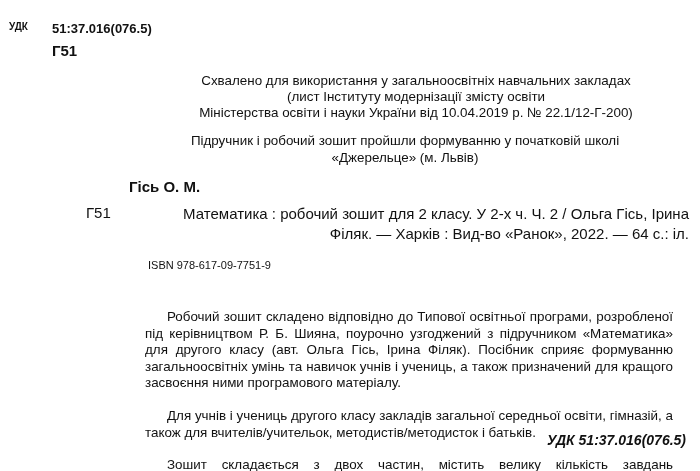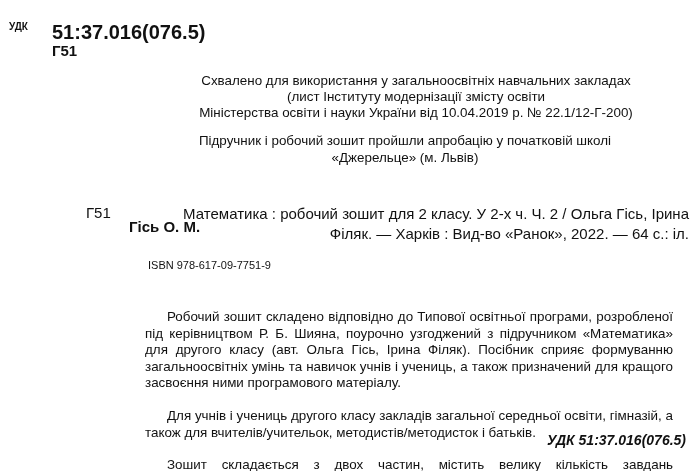--- a/index.html
+++ b/index.html
@@ -15,21 +15,21 @@
       font-family: "Liberation Sans", sans-serif;
       color: #111111;
     }
     .abs { position: absolute; white-space: nowrap; }
     .udk-top {
       left: 9px; top: 21px;
       font-size: 10px; font-weight: bold;
     }
     .udk-code {
       left: 52px; top: 21px;
-      font-size: 20px; font-weight: bold;
+      font-size: 13px; font-weight: bold;
     }
     .udk-g51 {
       left: 52px; top: 42px;
       font-size: 15px; font-weight: bold;
     }
     .approval {
       left: 140px; width: 552px; top: 73px;
       text-align: center;
       font-size: 13.4px; font-weight: normal;
       line-height: 16px;
@@ -37,21 +37,21 @@
     }
     .approbation {
       left: 150px; width: 510px; top: 132px;
       text-align: center;
       font-size: 13.4px;
       line-height: 17px;
       white-space: normal;
     }
     .author {
       left: 129px; top: 178px;
-      font-size: 15px; font-weight: bold; margin-top: 40px;
+      font-size: 15px; font-weight: bold;
     }
     .cat-g51 {
       left: 86px; top: 204px;
       font-size: 15px;
     }
     .biblio {
       left: 129px; width: 560px; top: 204px;
       font-size: 15px;
       line-height: 20px;
       white-space: normal;
@@ -86,21 +86,21 @@
 <div class="abs udk-code">51:37.016(076.5)</div>
 <div class="abs udk-g51">Г51</div>
 
 <div class="abs approval">
   <div>Схвалено для використання у загальноосвітніх навчальних закладах</div>
   <div>(лист Інституту модернізації змісту освіти</div>
   <div>Міністерства освіти і науки України від 10.04.2019 р. № 22.1/12-Г-200)</div>
 </div>
 
 <div class="abs approbation">
-  <div>Підручник і робочий зошит пройшли апробацію у початковій школі</div>
+  <div>Підручник і робочий зошит пройшли формуванню у початковій школі</div>
   <div>«Джерельце» (м. Львів)</div>
 </div>
 
 <div class="abs author">Гісь О. М.</div>
 <div class="abs cat-g51">Г51</div>
 <div class="abs biblio">Математика : робочий зошит для 2 класу. У 2-х ч. Ч. 2 / Ольга Гісь, Ірина Філяк. — Харків : Вид-во «Ранок», 2022. — 64 с.: іл.</div>
 
 <div class="abs isbn">ISBN 978-617-09-7751-9</div>
 
 <div class="abs abstract">

